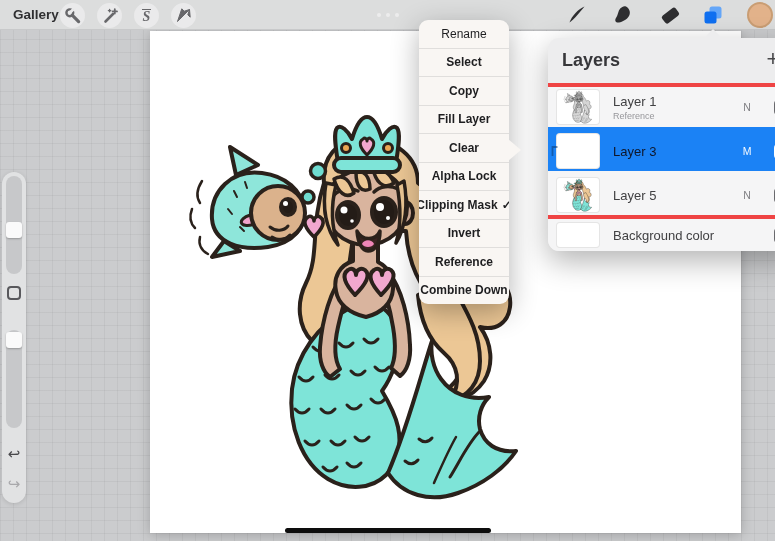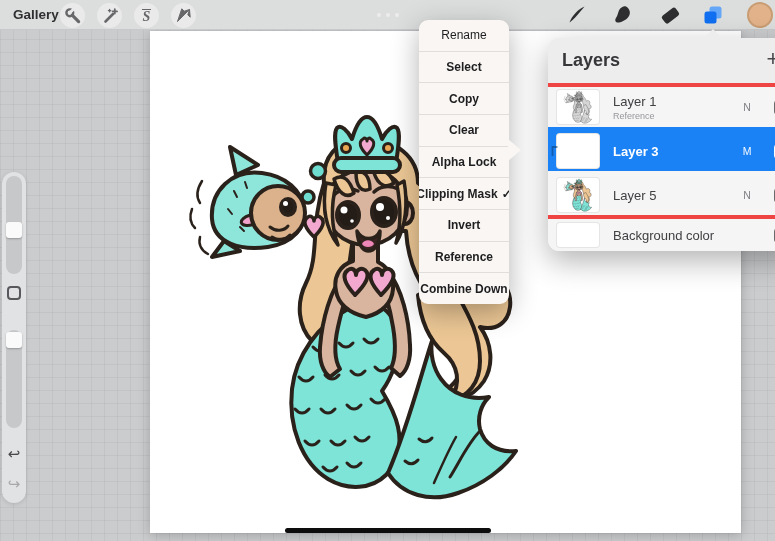--- a/index.html
+++ b/index.html
@@ -83,21 +83,21 @@
   .layer-row.selected { background:#1b82f5; border-top-color:#1b82f5; }
   .layer-row.selected + .layer-row { border-top-color:transparent; }
   .thumb { width:44px; height:36px; background:#ffffff; border-radius:4px;
     border:1px solid rgba(0,0,0,0.10); overflow:hidden; flex:0 0 auto;
     display:flex; align-items:center; justify-content:center; }
   .bg-row .thumb { height:26px; }
   .thumb svg { width:100%; height:100%; }
   .thumb.gray svg { filter:grayscale(1) brightness(1.1) contrast(0.85); opacity:0.9; }
   .layer-texts { margin-left:13px; display:flex; flex-direction:column; }
   .layer-name { font-size:13px; color:#414143; }
-  .selected .layer-name { color:#ffffff;font-weight:bold; }
+  .selected .layer-name { color:#0f172a; }
   .layer-sub { font-size:9px; color:#97979b; margin-top:2px; }
   .layer-sub:empty { display:none; }
   .blend-letter { position:absolute; right:42px; width:14px; text-align:center;
     font-size:10.5px; color:#818185; }
   .selected .blend-letter { color:rgba(255,255,255,0.95); }
   .vis-checkbox { position:absolute; right:7px; width:15px; height:15px; border-radius:4px;
     background:#69696d; color:#ffffff; font-size:10px; line-height:15px; text-align:center; }
   .selected .vis-checkbox { background:#ffffff; color:#1b82f5; }
   .clip-indicator { position:absolute; left:2px; top:14px; opacity:0.55; }
 
@@ -358,20 +358,23 @@
   <div class="menu-item">
       <span>Rename</span>
     </div>
   <div class="menu-item">
       <span>Select</span>
     </div>
   <div class="menu-item">
       <span>Copy</span>
     </div>
   <div class="menu-item">
+      <span>Fill Layer</span>
+    </div>
+  <div class="menu-item">
       <span>Clear</span>
     </div>
   <div class="menu-item">
       <span>Alpha Lock</span>
     </div>
   <div class="menu-item">
       <span>Clipping Mask</span>
       <span class="menu-suffix">✓</span>
     </div>
   <div class="menu-item">

